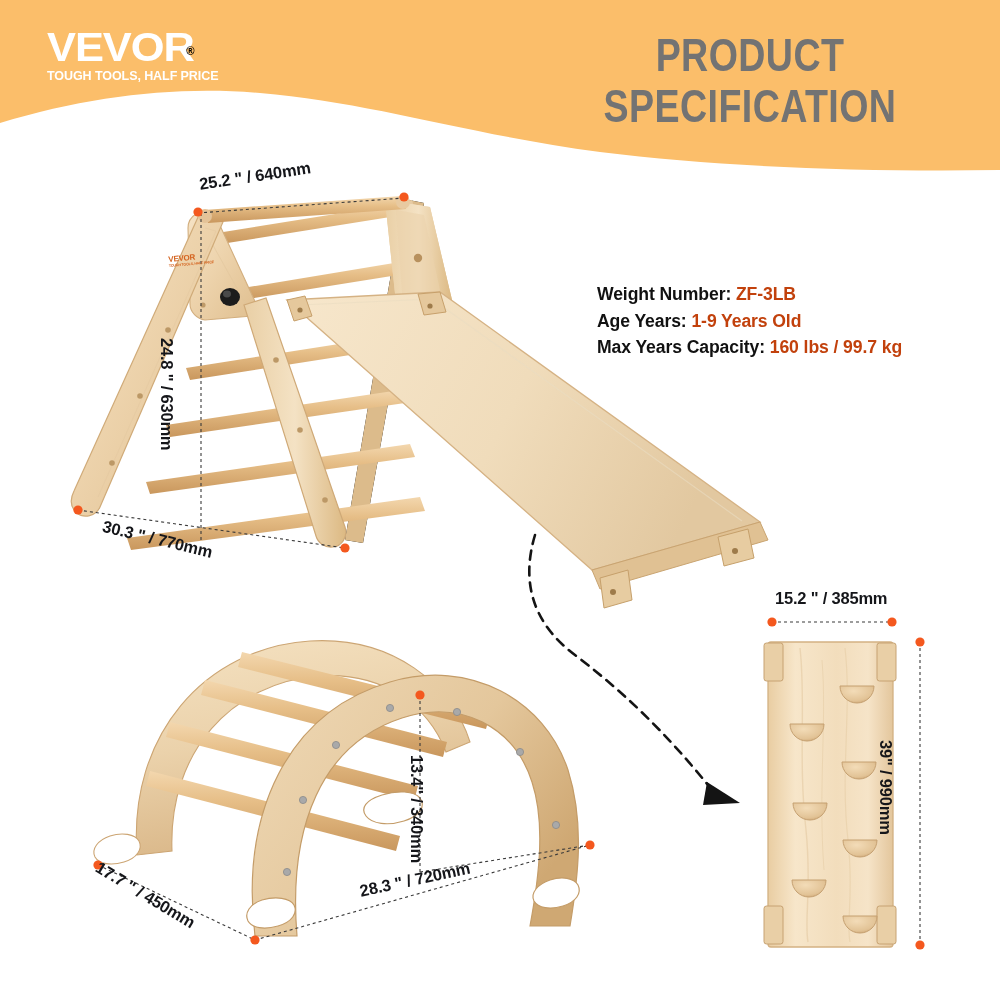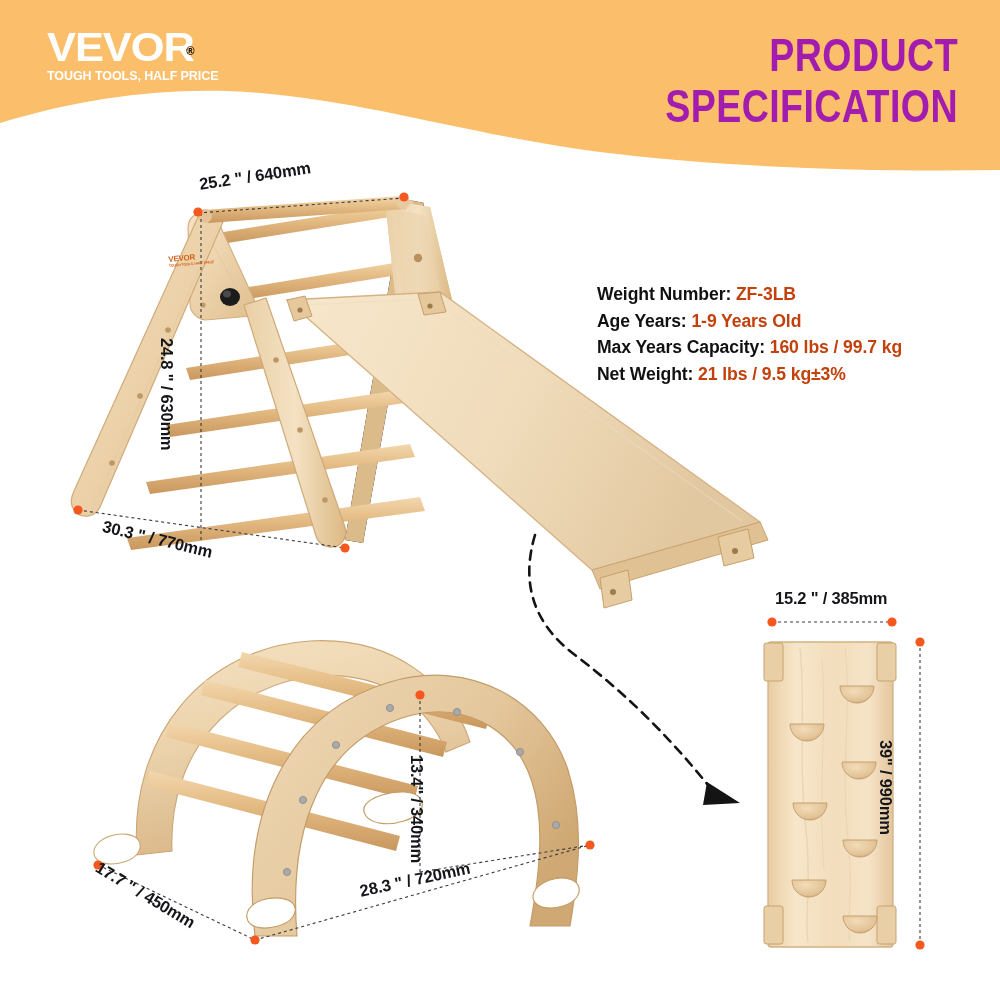--- a/index.html
+++ b/index.html
@@ -29,21 +29,21 @@
   }
   .logo-tag{
     margin-top:1px;
     font-weight:bold;font-size:12.3px;color:#ffffff;
     letter-spacing:-0.1px;transform:scaleX(1.02);
     transform-origin:left center;white-space:nowrap;
   }
 
   .header-title{
     position:absolute;right:42px;top:32px;width:520px;
-    text-align:right;color:#a21caf;font-weight:bold;
+    text-align:center;color:#737373;font-weight:bold;
     line-height:0.98;
   }
   .header-title .l1,.header-title .l2{
     display:block;font-size:47px;letter-spacing:0.5px;
     transform:scaleX(0.80);transform-origin:right center;
     white-space:nowrap;
   }
   .header-title .l2{margin-top:5px;}
 
   
@@ -332,24 +332,20 @@
       <span class="spec-val">ZF-3LB</span>
     </div>
     <div class="spec-row">
       <span>Age Years:</span>
       <span class="spec-val">1-9 Years Old</span>
     </div>
     <div class="spec-row">
       <span>Max Years Capacity:</span>
       <span class="spec-val">160 lbs / 99.7 kg</span>
     </div>
-    <div class="spec-row">
-      <span>Net Weight:</span>
-      <span class="spec-val">21 lbs / 9.5 kg±3%</span>
-    </div>
   </div>
 
   <div class="dim d-top">25.2 " / 640mm</div>
   <div class="dim d-height">24.8 " / 630mm</div>
   <div class="dim d-base">30.3 " / 770mm</div>
   <div class="dim d-arch-h">13.4" / 340mm</div>
   <div class="dim d-arch-d">17.7 " / 450mm</div>
   <div class="dim d-arch-w">28.3 " / 720mm</div>
   <div class="dim d-board-w">15.2 " / 385mm</div>
   <div class="dim d-board-h">39" / 990mm</div>

